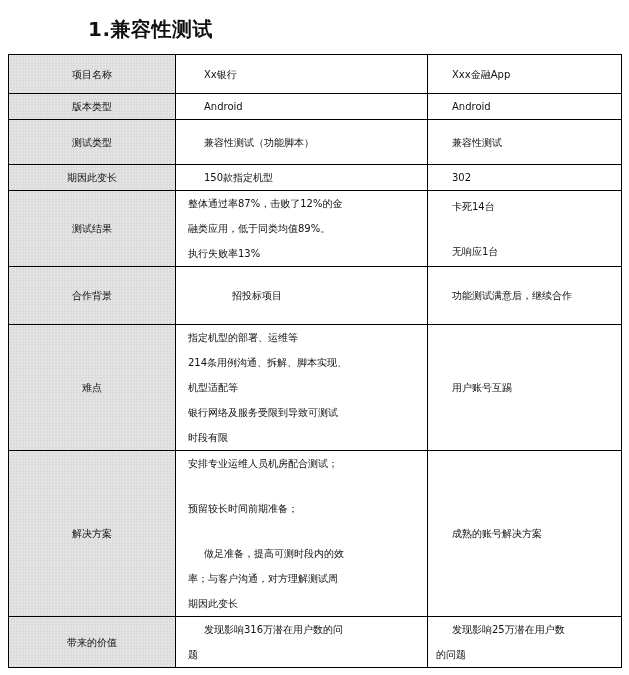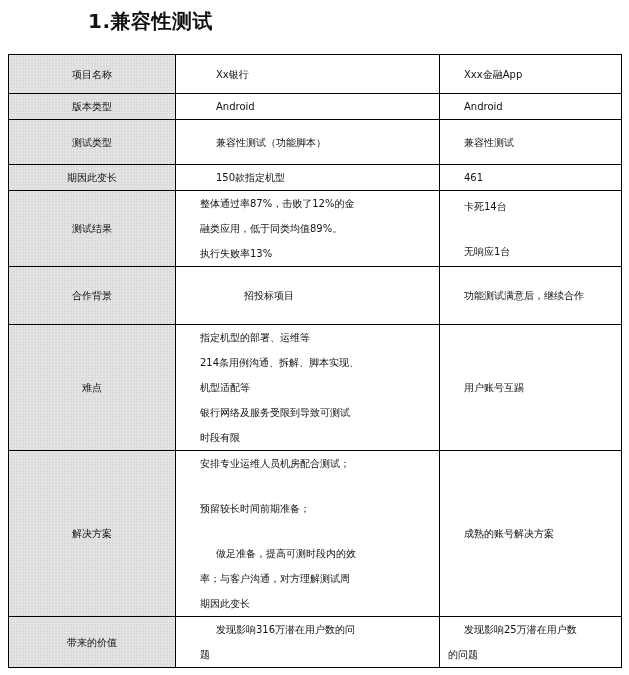--- a/index.html
+++ b/index.html
@@ -1,25 +1,25 @@
 <!DOCTYPE html>
 <html><head>
 <meta charset="utf-8">
 <style>
   html, body { margin: 0; padding: 0; background: #ffffff; }
   body { width: 629px; height: 675px; position: relative; overflow: hidden;
          font-family: "DejaVu Sans", "Liberation Sans", sans-serif; color: #111; }
-  .title { position: absolute; left: 88px; top: 8px; font-size: 20px; font-weight: bold; letter-spacing: 0.5px; }
+  .title { position: absolute; left: 88px; top: 16px; font-size: 20px; font-weight: bold; letter-spacing: 0.5px; }
   table { position: absolute; left: 8px; top: 54px; width: 614px; border-collapse: collapse; table-layout: fixed; }
   td { border: 1.5px solid #000; font-size: 10px; line-height: 25px; padding: 0; vertical-align: middle; }
   td.h { width: 166px; text-align: center;
          background-color: #e4e4e4;
          background-image: radial-gradient(#bdbdbd 0.6px, transparent 0.7px);
          background-size: 3px 3px; }
-  td.c1 { width: 239px; padding-left: 24px; }
+  td.c1 { width: 239px; padding-left: 12px; }
   td.c2 { padding-left: 8px; }
   .line { display: block; }
   .ind { padding-left: 16px; }
   .gap { margin-top: 20px; }
 </style>
 </head>
 <body>
 
 <div class="title">1.兼容性测试</div>
 
@@ -51,21 +51,21 @@
     <td class="c2">
           <span class="line ind">兼容性测试</span>
         </td>
   </tr>
   <tr style="height:26px">
     <td class="h">期因此变长</td>
     <td class="c1">
           <span class="line ind">150款指定机型</span>
         </td>
     <td class="c2">
-          <span class="line ind">461</span>
+          <span class="line ind">302</span>
         </td>
   </tr>
   <tr style="height:76px">
     <td class="h">测试结果</td>
     <td class="c1">
       <span class="line">整体通过率87%，击败了12%的金</span>
       <span class="line">融类应用，低于同类均值89%。</span>
       <span class="line">执行失败率13%</span>
     </td>
     <td class="c2">

